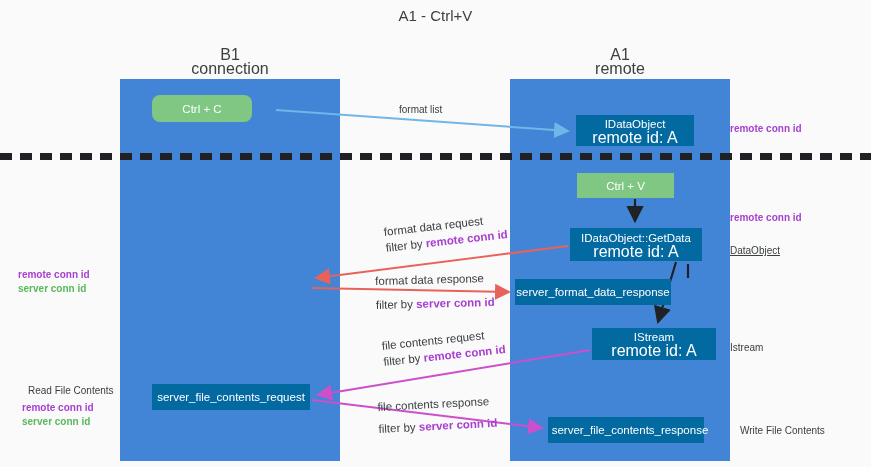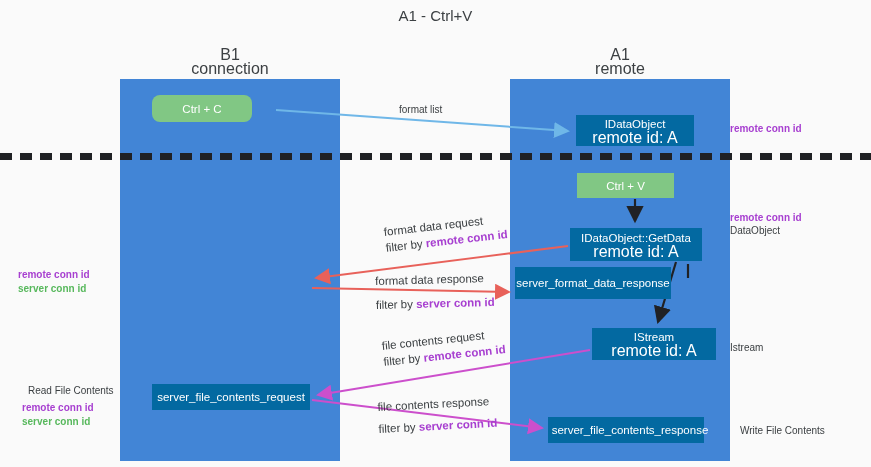--- a/index.html
+++ b/index.html
@@ -46,34 +46,34 @@
   }
   .box .l2{font-size:16px;}
   .green{background:#81c784;}
   .orange{background:#0369a1;}
 
   #box-ctrlc{left:152px;top:95px;width:100px;height:27px;border-radius:8px;}
   #box-idataobject{left:576px;top:115px;width:118px;height:31px;}
   #box-ctrlv{left:577px;top:173px;width:97px;height:25px;}
   #box-getdata{left:570px;top:228px;width:132px;height:33px;}
   #box-sfdreq{left:152px;top:268px;width:158px;height:26px;}
-  #box-sfdresp{left:515px;top:267px;width:156px;height:32px;}
+  #box-sfdresp{left:515px;top:279px;width:156px;height:26px;}
   #box-istream{left:592px;top:328px;width:124px;height:32px;}
   #box-sfcreq{left:152px;top:384px;width:158px;height:26px;}
   #box-sfcresp{left:548px;top:417px;width:156px;height:26px;padding-left:12px;}
 
   
   .lbl{position:absolute;font-size:10px;line-height:14px;color:#3c4043;white-space:nowrap;}
   .purple{color:#a73fd0;font-weight:bold;}
   .green-t{color:#57b85c;font-weight:bold;}
 
   #lbl-format-list{left:399px;top:103px;}
   #lbl-remote1{left:730px;top:122px;}
   #lbl-remote2{left:730px;top:211px;}
-  #lbl-dataobject{left:730px;top:224px;}
+  #lbl-dataobject{left:730px;top:244px;text-decoration:underline;}
   #lbl-istream-right{left:730px;top:341px;}
   #lbl-write-file{left:740px;top:424px;}
 
   #lbl-left-mid{left:18px;top:268px;text-align:left;}
   #lbl-read-file{left:28px;top:384px;}
   #lbl-left-bot{left:22px;top:401px;text-align:left;}
 
   
   .rot{position:absolute;transform-origin:left top;white-space:nowrap;font-size:11.5px;line-height:16px;}
   #grp-fdreq{left:383px;top:224px;transform:rotate(-6.5deg);}

